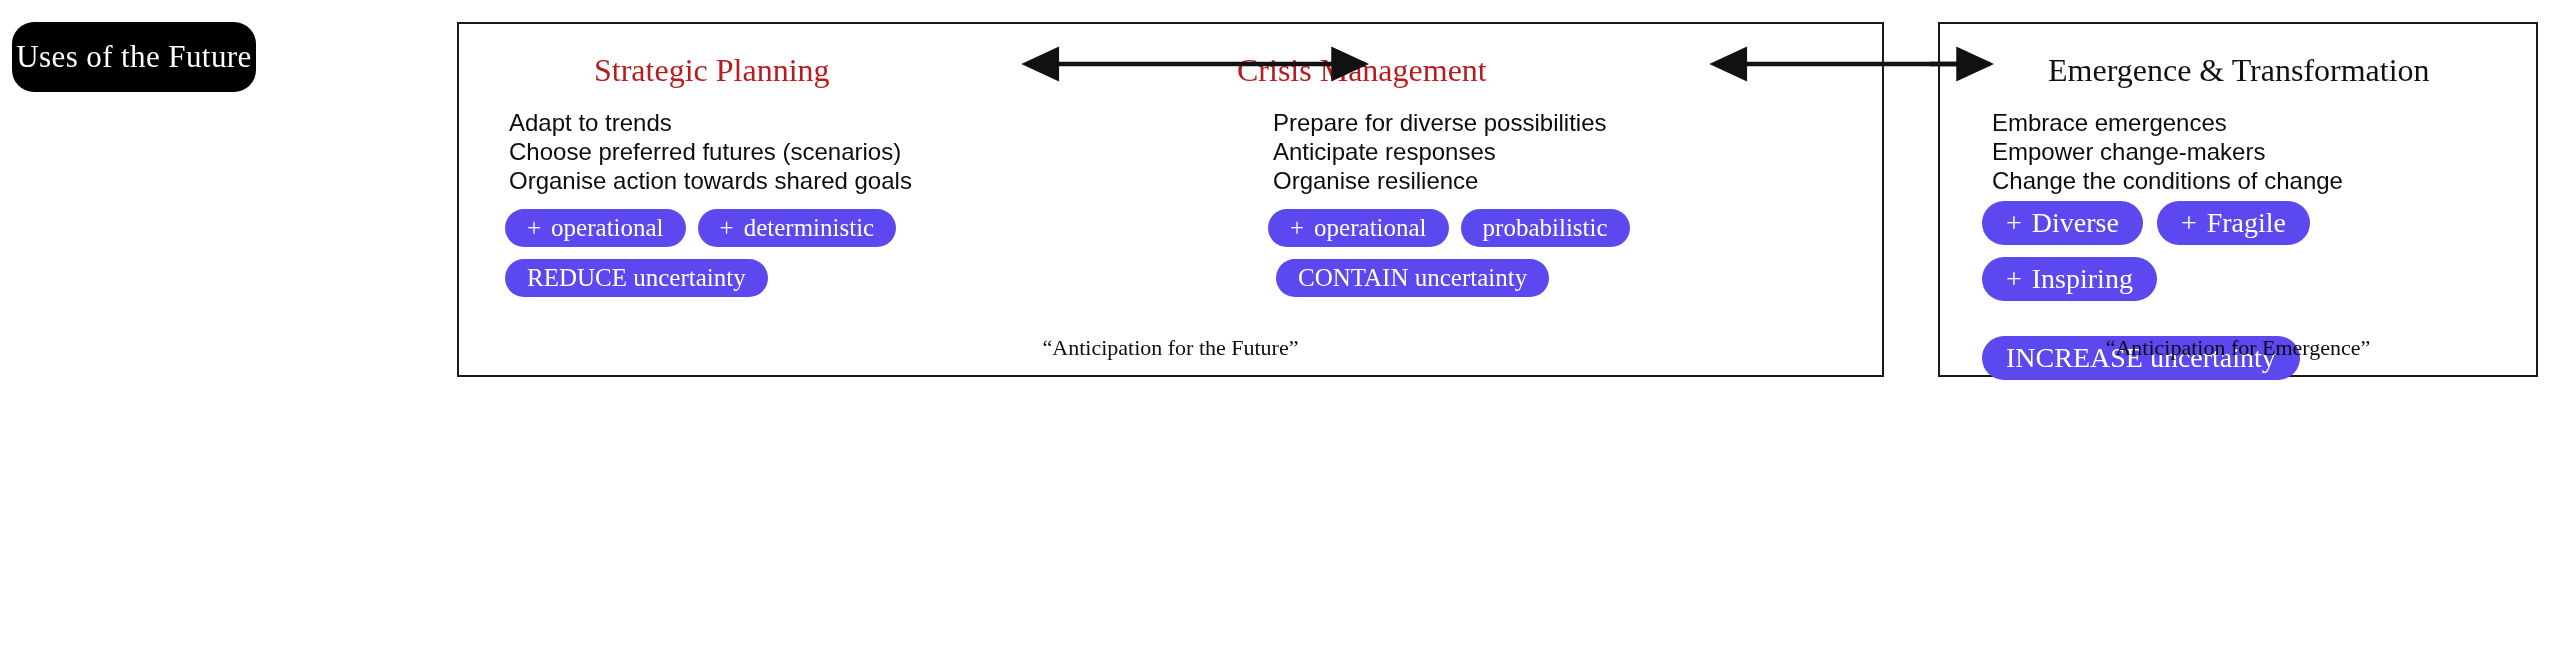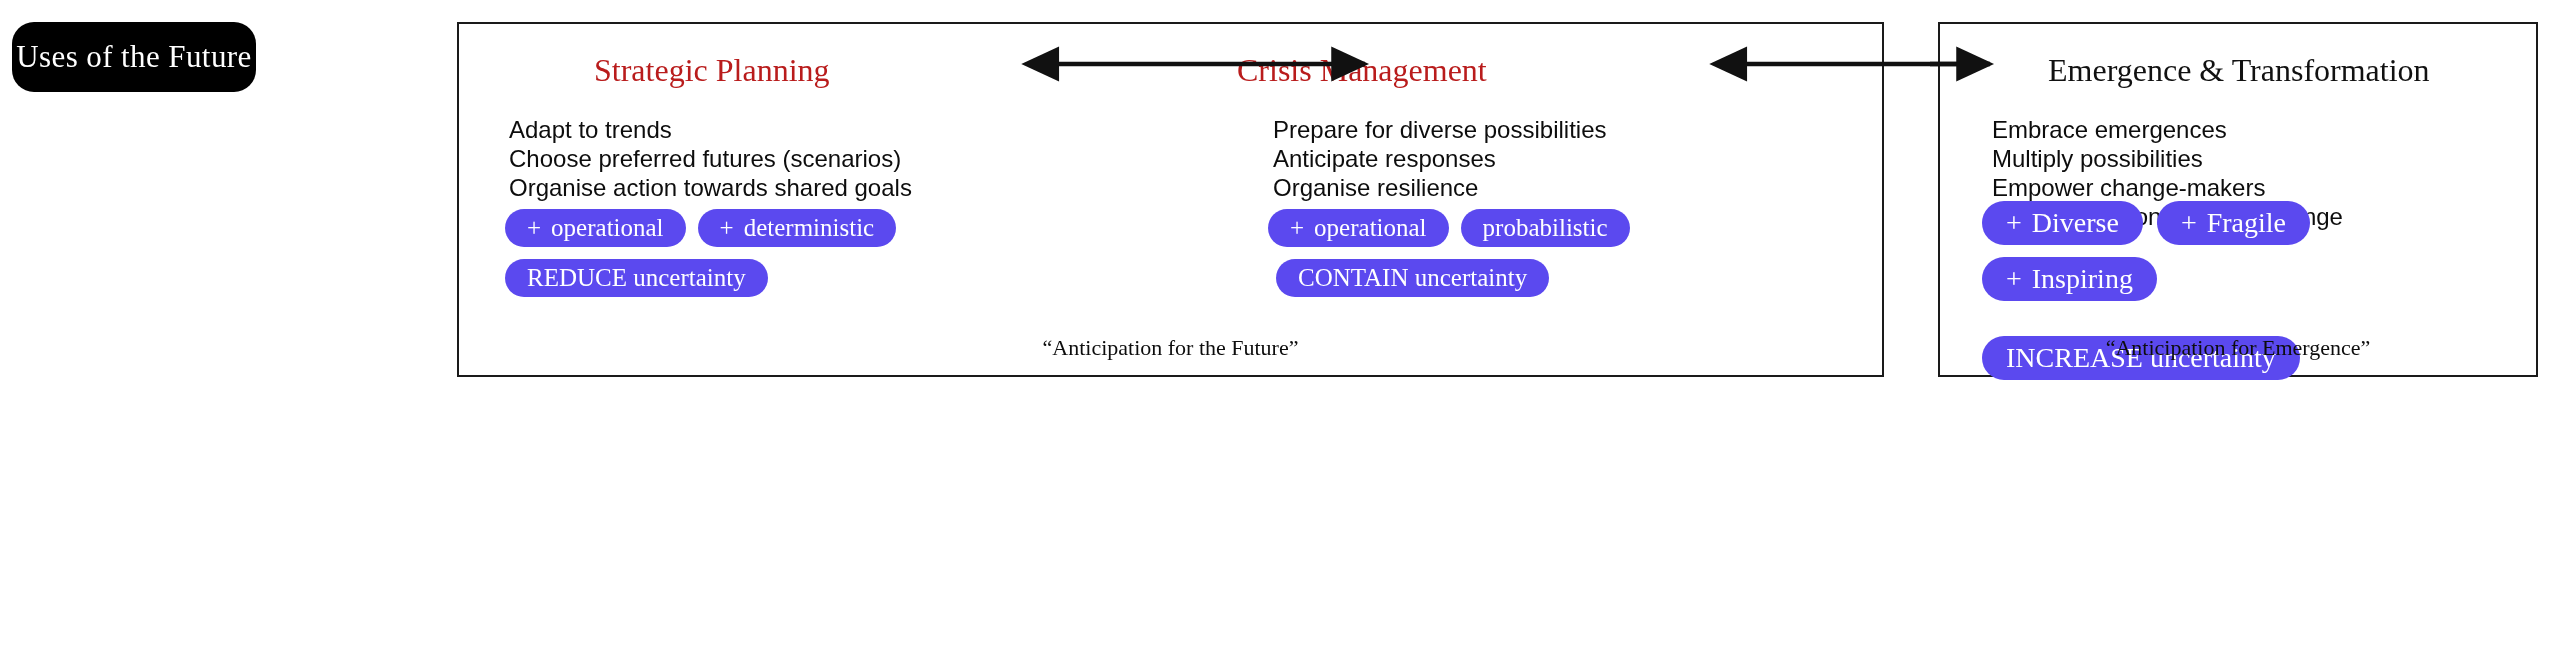--- a/index.html
+++ b/index.html
@@ -89,21 +89,20 @@
   }
 
   
   .bullet-list {
     position: absolute;
     font-family: "Liberation Sans", sans-serif;
     font-size: 24px;
     line-height: 29px;
     color: #0d0d0d;
     white-space: nowrap;
-    margin-top: 7px;
   }
   #list-strategic { left: 50px;  top: 84px; }
   #list-crisis    { left: 254px; top: 84px; }
   #list-emergence { left: 52px;  top: 84px; }
   .bullet-list .line { display: block; }
 
   
   .pill-row {
     position: absolute;
     display: flex;
@@ -230,21 +229,20 @@
     </div>
   </div>
 
   <div class="panel-footer" id="footer-left">“Anticipation for the Future”</div>
 </div>
 
 <div class="panel" id="panel-right">
   <div id="heading-emergence">Emergence &amp; Transformation</div>
   <div class="bullet-list" id="list-emergence">
     <span class="line">Embrace emergences</span>
-    <span class="line">Multiply possibilities</span>
     <span class="line">Empower change-makers</span>
     <span class="line">Change the conditions of change</span>
   </div>
   <div class="pill-row" id="pills-emergence-a">
     <span class="pill large">
       <span class="plus">+</span>
       <span>Diverse</span>
     </span>
     <span class="pill large">
       <span class="plus">+</span>

